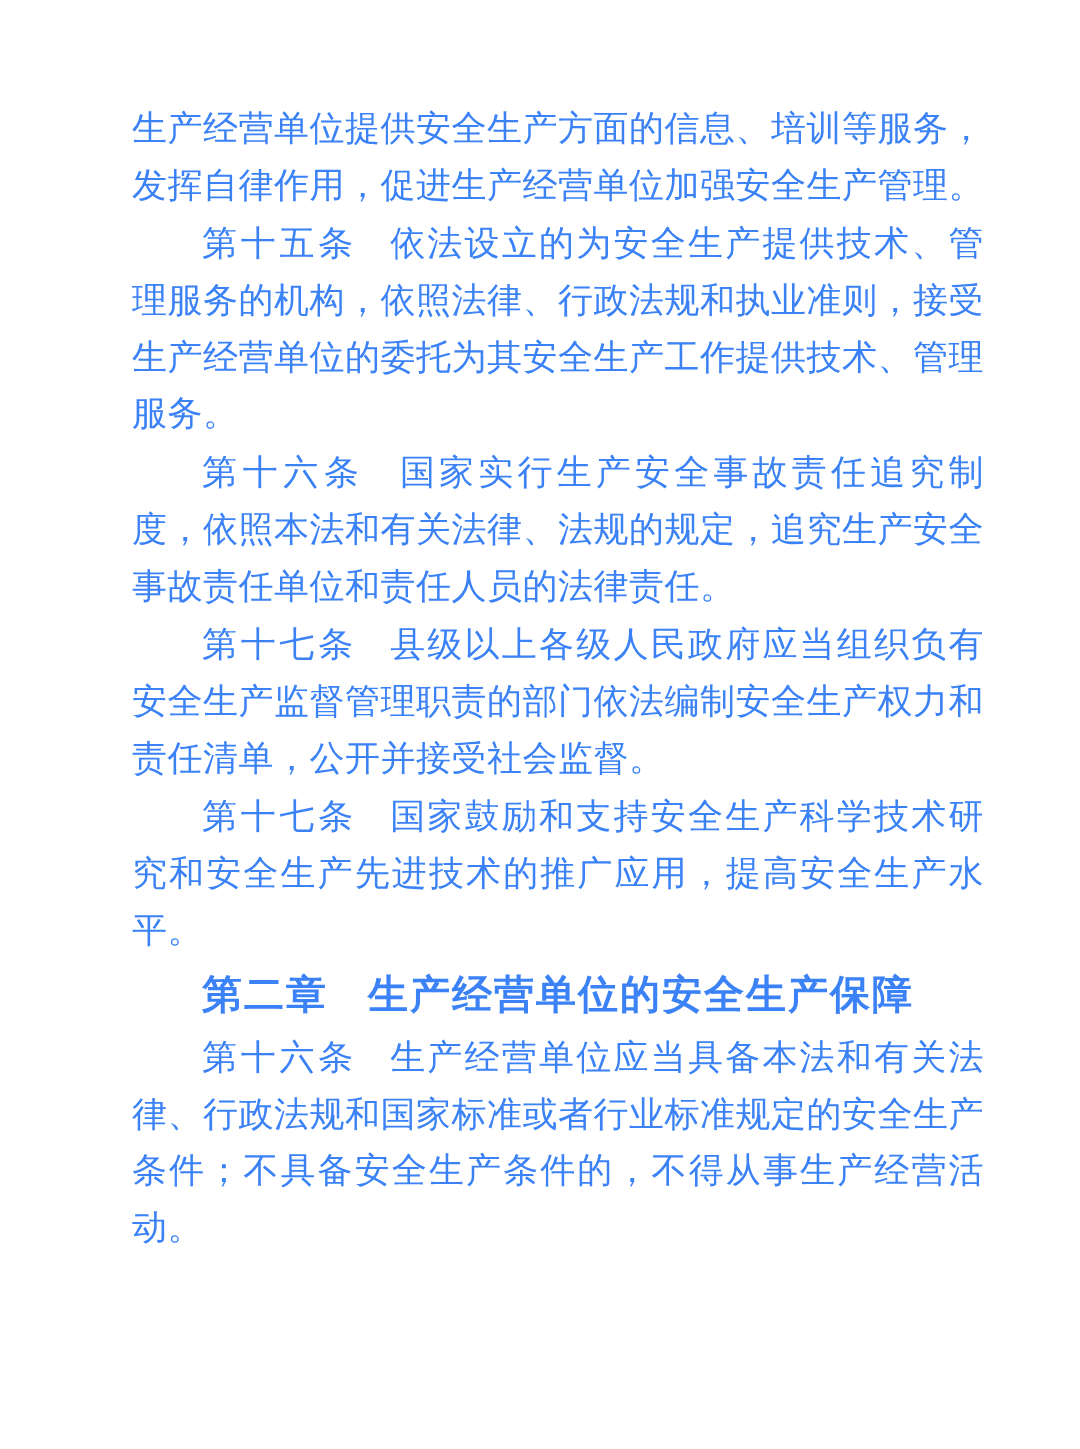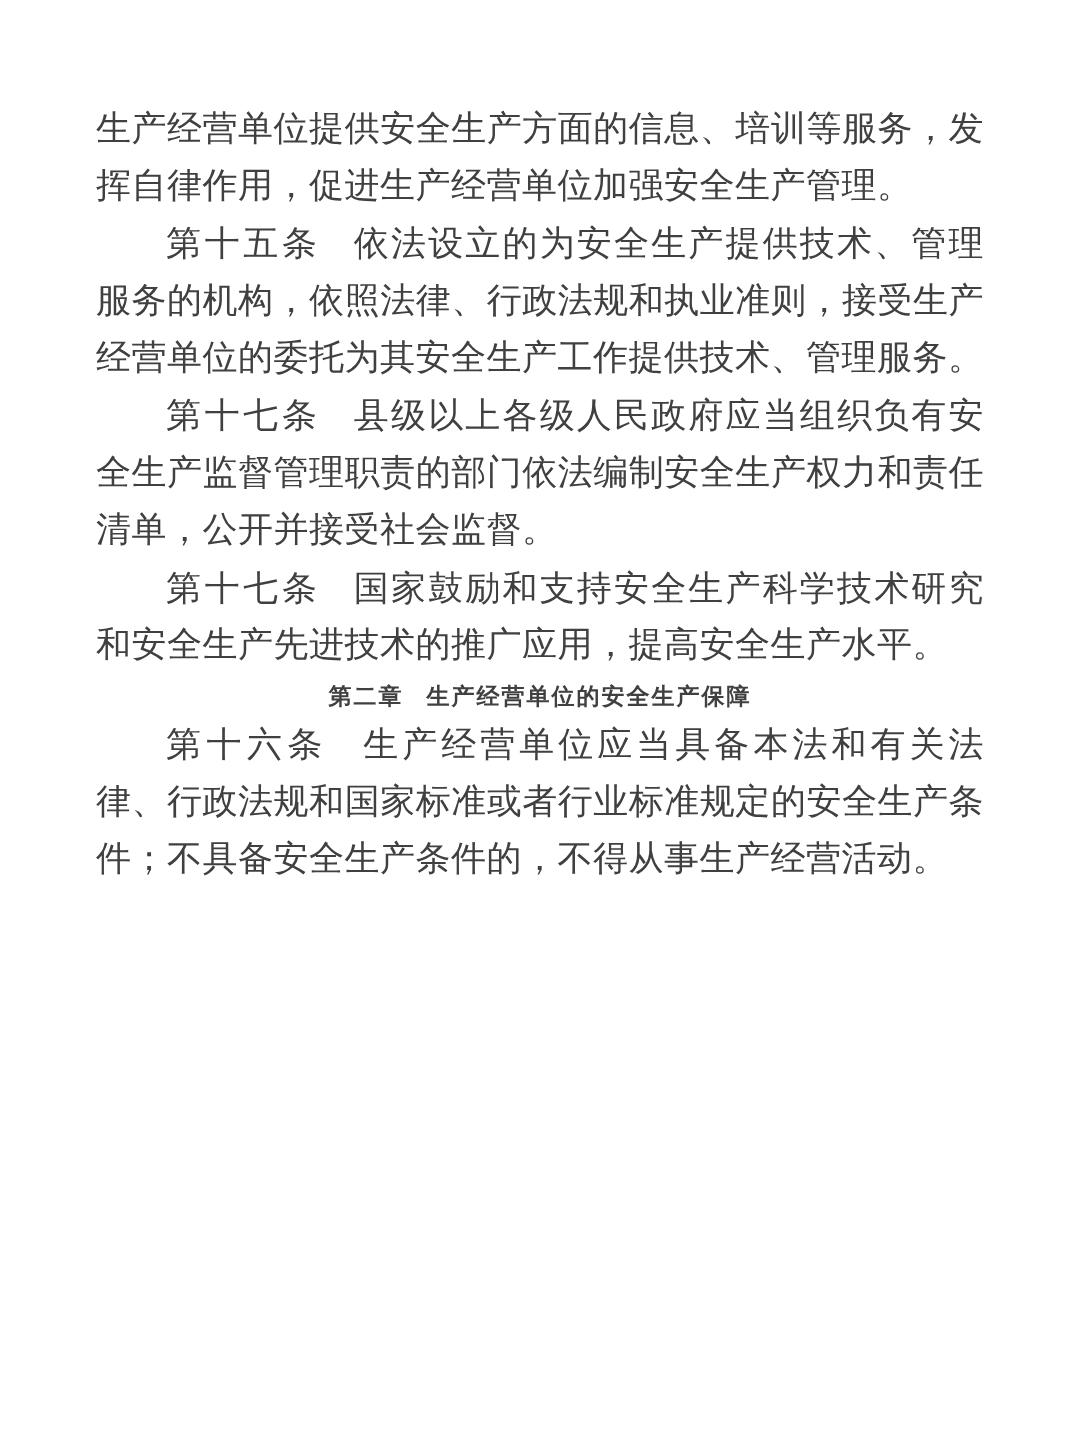--- a/index.html
+++ b/index.html
@@ -19,21 +19,22 @@
     position: relative;
     width: 1080px;
     height: 1449px;
     box-sizing: border-box;
     padding: 100px 96px 40px 96px;
   }
   .doc-body {
     font-size: 35px;
     line-height: 1.62;
     letter-spacing: 0.5px;
-    color: #404040;
+    color: #3b82f6;
+    margin-left: 36px;
   }
   .para {
     margin: 0 0 2px 0;
     text-align: justify;
     text-justify: inter-ideograph;
     text-indent: 0;
   }
   .para.indent {
     text-indent: 2em;
   }
@@ -41,21 +42,21 @@
     font-weight: normal;
     letter-spacing: 2px;
   }
   .article-gap {
     display: inline-block;
     width: 0.9em;
   }
   .chapter-title {
     text-align: center;
     font-weight: bold;
-    font-size: 23px;
+    font-size: 40px;
     line-height: 1.62;
     letter-spacing: 2px;
     margin: 4px 0 2px 0;
   }
   .chapter-gap {
     display: inline-block;
     width: 1em;
   }
 </style>
 </head>
@@ -66,20 +67,23 @@
 
     <p class="para">
       <span>生产经营单位提供安全生产方面的信息、培训等服务，发挥自律作用，促进生产经营单位加强安全生产管理。</span>
     </p>
 
     <p class="para indent">
       <span class="article-label">第十五条</span><span class="article-gap"></span><span>依法设立的为安全生产提供技术、管理服务的机构，依照法律、行政法规和执业准则，接受生产经营单位的委托为其安全生产工作提供技术、管理服务。</span>
     </p>
 
 
+    <p class="para indent">
+      <span class="article-label">第十六条</span><span class="article-gap"></span><span>国家实行生产安全事故责任追究制度，依照本法和有关法律、法规的规定，追究生产安全事故责任单位和责任人员的法律责任。</span>
+    </p>
 
     <p class="para indent">
       <span class="article-label">第十七条</span><span class="article-gap"></span><span>县级以上各级人民政府应当组织负有安全生产监督管理职责的部门依法编制安全生产权力和责任清单，公开并接受社会监督。</span>
     </p>
 
     <p class="para indent">
       <span class="article-label">第十七条</span><span class="article-gap"></span><span>国家鼓励和支持安全生产科学技术研究和安全生产先进技术的推广应用，提高安全生产水平。</span>
     </p>
 
 

